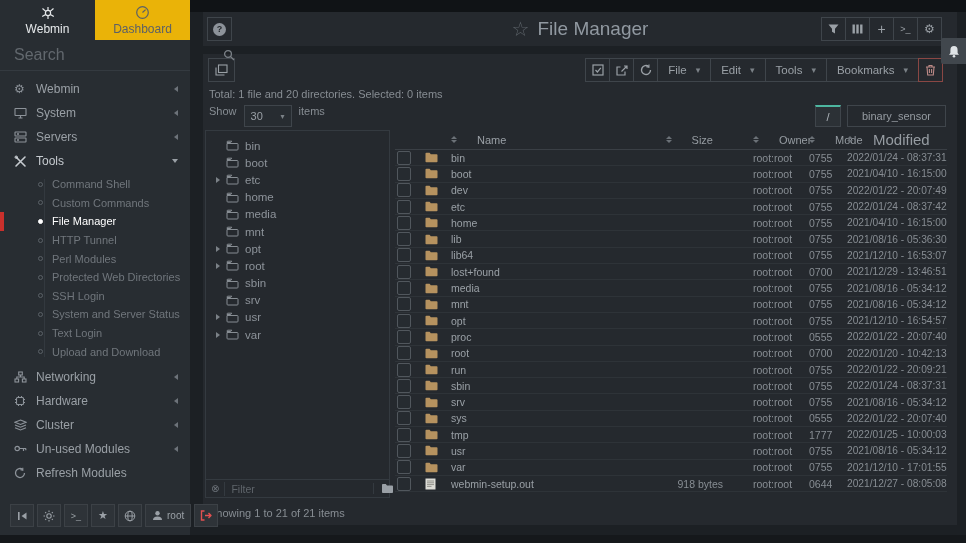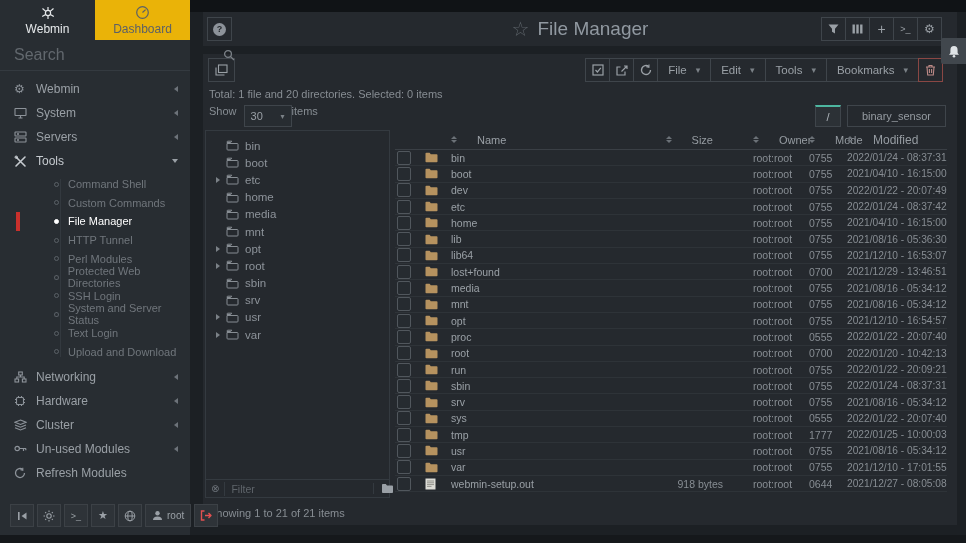--- a/index.html
+++ b/index.html
@@ -21,21 +21,21 @@
   .side-search input::placeholder{color:#62686e;}
   .nav{list-style:none;margin:6px 0 0 0;padding:0;}
   .nav-cat{position:relative;height:24px;display:flex;align-items:center;padding:0 12px 0 14px;
            color:#9aa0a6;font-size:12px;cursor:pointer;}
   .nav-cat .n-ico{width:22px;display:flex;align-items:center;color:#8d939a;font-size:12px;}
   .nav-cat .n-lbl{flex:1;}
   .car-left{width:0;height:0;border-top:3.5px solid transparent;border-bottom:3.5px solid transparent;
             border-right:4px solid #6d737a;}
   .car-down{width:0;height:0;border-left:3.5px solid transparent;border-right:3.5px solid transparent;
             border-top:4px solid #9aa0a6;}
-  .subnav{list-style:none;margin:2px 0 4px 16px;padding:0;position:relative;}
+  .subnav{list-style:none;margin:2px 0 4px 0;padding:0;position:relative;}
   .subnav::before{content:'';position:absolute;left:44px;top:4px;bottom:4px;width:1px;background:#33393f;}
   .sub-item{position:relative;height:18.6px;display:flex;align-items:center;padding-left:38px;
             color:#70767c;font-size:11px;cursor:pointer;}
   .sub-item .bullet{width:5px;height:5px;border:1px solid #5b6167;border-radius:50%;margin-right:9px;
                     background:#282d32;position:relative;z-index:1;box-sizing:border-box;}
   .sub-item.active{color:#ffffff;}
   .sub-item.active .bullet{background:#ffffff;border-color:#ffffff;}
   .sub-item.active::before{content:'';position:absolute;left:0;top:0;bottom:0;width:4px;background:#c9302c;}
   .side-footer{position:absolute;left:10px;bottom:8px;display:flex;gap:3px;}
   .f-btn{min-width:24px;height:23px;border:1px solid #3c4146;background:#2e3338;display:flex;
@@ -70,21 +70,21 @@
   .fm-toolbar{position:absolute;left:5px;top:4px;right:14px;height:24px;}
   .copybtn{position:absolute;left:0;top:0;width:27px;height:24px;border:1px solid #3f454b;
            display:flex;align-items:center;justify-content:center;cursor:pointer;box-sizing:border-box;}
   .fm-menu{position:absolute;right:0;top:0;display:flex;}
   .fm-summary{position:absolute;left:6px;top:34px;color:#878d93;font-size:11px;}
   .show-row{position:absolute;left:6px;top:51px;right:11px;height:24px;display:flex;}
   .show-row .lbl{color:#878d93;margin-right:7px;}
   .fakesel{width:48px;height:22px;border:1px solid #3f454b;background:#272c31;display:flex;
            align-items:center;padding:0 6px;justify-content:space-between;color:#9aa0a6;cursor:pointer;box-sizing:border-box;}
   .fakesel .cdown{font-size:8px;color:#7b8187;}
-  .show-row .after{color:#878d93;}
+  .show-row .after{margin-left:7px;color:#878d93;}
   .crumbs{margin-left:auto;display:flex;}
   .crumb-root{width:26px;height:22px;border:1px solid #3f454b;border-top:2px solid #4db6a0;background:#2c3136;
               display:flex;align-items:center;justify-content:center;color:#aeb4ba;cursor:pointer;box-sizing:border-box;}
   .crumb-cur{height:22px;border:1px solid #3f454b;margin-left:6px;padding:0 14px;display:flex;align-items:center;
              color:#959ba1;font-size:11px;cursor:pointer;box-sizing:border-box;}
 
   
   .tree{position:absolute;left:2px;top:76px;width:185px;bottom:27px;border:1px solid #343a40;
         box-sizing:border-box;display:flex;flex-direction:column;background:#25292e;}
   .tree-list{flex:1;list-style:none;margin:6px 0 0 0;padding:0;overflow:hidden;}
@@ -114,21 +114,21 @@
   .sorticon .u{border-bottom:3.5px solid #6b7177;}
   .sorticon .d{border-top:3.5px solid #6b7177;}
   tbody td{height:15.3px;border-bottom:1px solid #2e3338;font-size:10.5px;color:#878d93;padding:0;}
   td.name,th.name{color:#9aa0a6;}
   td.size{text-align:right;padding-right:4px;}
   th.size .hcell{justify-content:flex-end;padding-right:14px;}
   td.owner,th.owner{padding-left:26px !important;}
   th.owner .hcell{padding-left:0;}
   td.mode,th.mode{padding-left:16px !important;}
   td.modif,th.modif{padding-left:6px !important;font-size:10.2px;}
-  th.modif{font-size:12px;}
+  th.modif{font-size:15px;}
   .cbx{width:12px;height:12px;border:1px solid #51575d;border-radius:2px;background:#262b30;
        margin-left:2px;cursor:pointer;}
   .cell-ico{display:flex;align-items:center;padding-left:6px;}
   .fm-foot{position:absolute;left:6px;bottom:6px;color:#878d93;font-size:11px;}
 
   svg{display:block;}
 </style>
 </head>
 <body>
 

